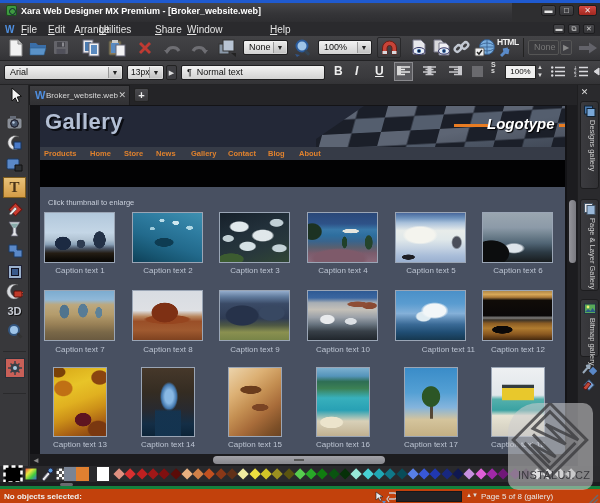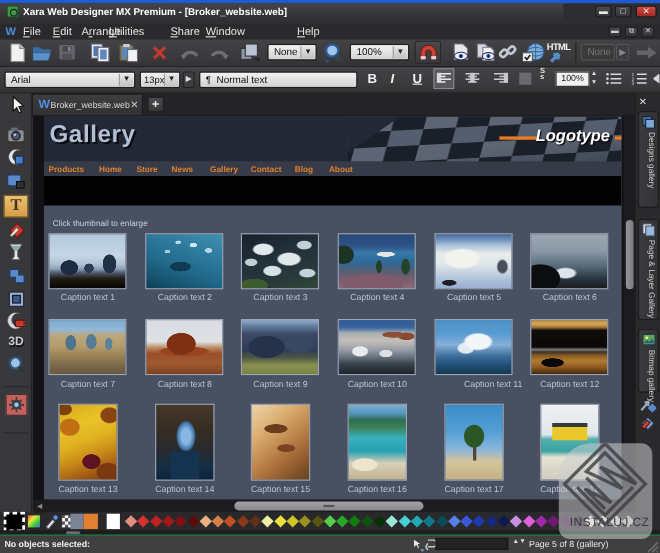--- a/index.html
+++ b/index.html
@@ -169,21 +169,21 @@
 #rclose { left:579px; top:87px; width:11px; height:11px; color:#ddd; font-size:9px; line-height:11px; text-align:center; }
 
 
 #palette { left:0; top:466px; width:600px; height:16px; background:#29292c; }
 
 #diamonds i { position:absolute; top:3.5px; width:8.2px; height:8.2px; transform:rotate(45deg); }
 #palscroll { left:0; top:482px; width:600px; height:4px; background:#1d1d20; }
 #palscroll .th { position:absolute; left:60px; top:0.5px; width:13px; height:3px; background:#6a6a70; border-radius:1.5px; }
 
 
-#status { left:0; top:486px; width:600px; height:17px; background:#404040; border-top:1px solid #15803d; }
+#status { left:0; top:486px; width:600px; height:17px; background:#c2410c; border-top:3px solid #15803d; }
 #status .l { position:absolute; left:4px; top:2.5px; font-size:8px; font-weight:bold; color:#f0f0f0; }
 #status .fld { position:absolute; left:396px; top:2px; width:66px; height:11px; background:#222225; border:1px solid #18181a; }
 #status .ud { position:absolute; left:466px; top:3px; font-size:6px; color:#ddd; }
 #status .pg { position:absolute; left:481px; top:2.5px; font-size:8px; color:#e8e8e8; }
 
 
 #wmark { left:508px; top:403px; width:85px; height:87px; background:rgba(205,205,208,0.55); border-radius:30px 10px 10px 10px; }
 </style>
 </head>
 <body>

